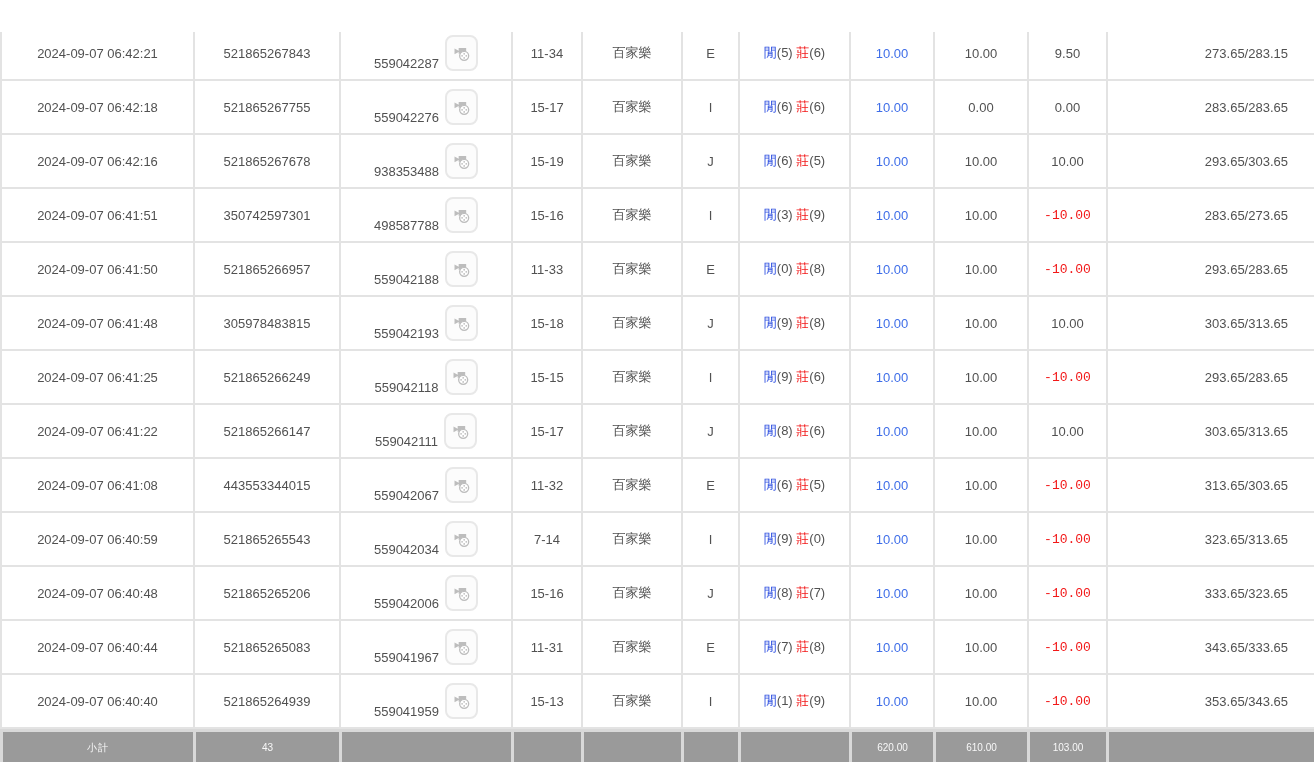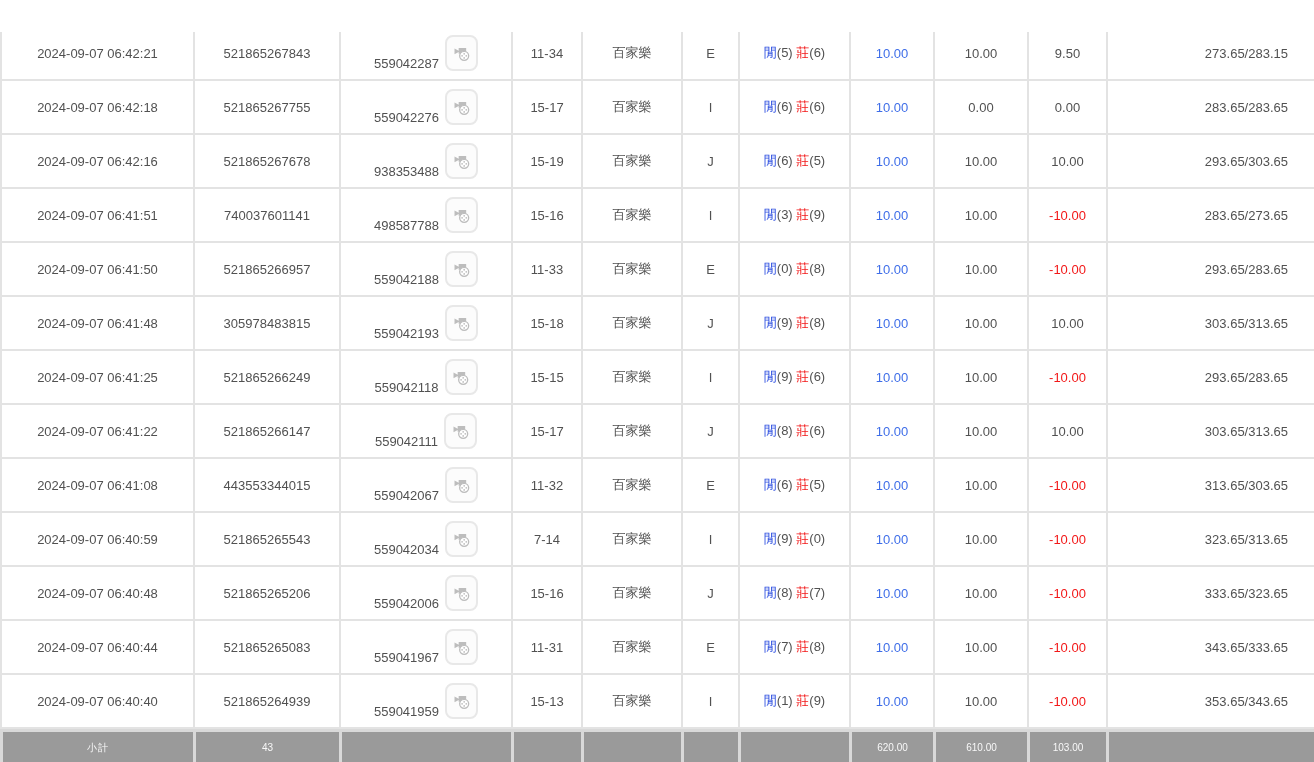--- a/index.html
+++ b/index.html
@@ -18,21 +18,21 @@
     color:#515151;
     padding:0;
     white-space:nowrap;
     overflow:hidden;
   }
   .data-table tr{height:54px;}
   .balance-cell{text-align:right;padding-right:26px;}
   .blue{color:#3f6ee8;}
   .player-lbl{color:#2d4fe0;}
   .banker-lbl{color:#f21818;}
-  .neg{color:#f21818;}
+  .neg{color:#f21818;font-family:Liberation Mono, monospace;}
   .round-wrap{display:flex;align-items:flex-end;justify-content:center;gap:6px;}
   .video-btn{
     display:inline-flex;align-items:center;justify-content:center;
     width:33px;height:36px;box-sizing:border-box;
     border:2px solid #e8e8e8;border-radius:8px;background:#fcfcfc;
     padding:0;cursor:pointer;
   }
   
   .sum-table td{
     background:#9a9a9a;
@@ -161,21 +161,21 @@
     </td>
     <td>
       <span class="blue">10.00</span>
     </td>
     <td>10.00</td>
     <td>10.00</td>
     <td class="balance-cell">293.65/303.65</td>
   </tr>
           <tr>
     <td>2024-09-07 06:41:51</td>
-    <td>740037601141</td>
+    <td>350742597301</td>
     <td>
       <div class="round-wrap">
         <span>498587788</span>
         <button class="video-btn">
           <span style="display:inline-flex">
             <svg viewBox="0 0 24 24" width="20" height="20" aria-hidden="true">
               <path d="M3 6.5 L8 9.2 L8 6 L17 6 L17 13 L8 13 L8 10.8 L3 13.5 Z" fill="#bdbdbd"></path>
               <circle cx="14.6" cy="15.4" r="5.4" fill="#ffffff" stroke="#bdbdbd" stroke-width="1.6"></circle>
               <circle cx="14.6" cy="12.9" r="1.05" fill="#bdbdbd"></circle>
               <circle cx="12.1" cy="15.4" r="1.05" fill="#bdbdbd"></circle>

